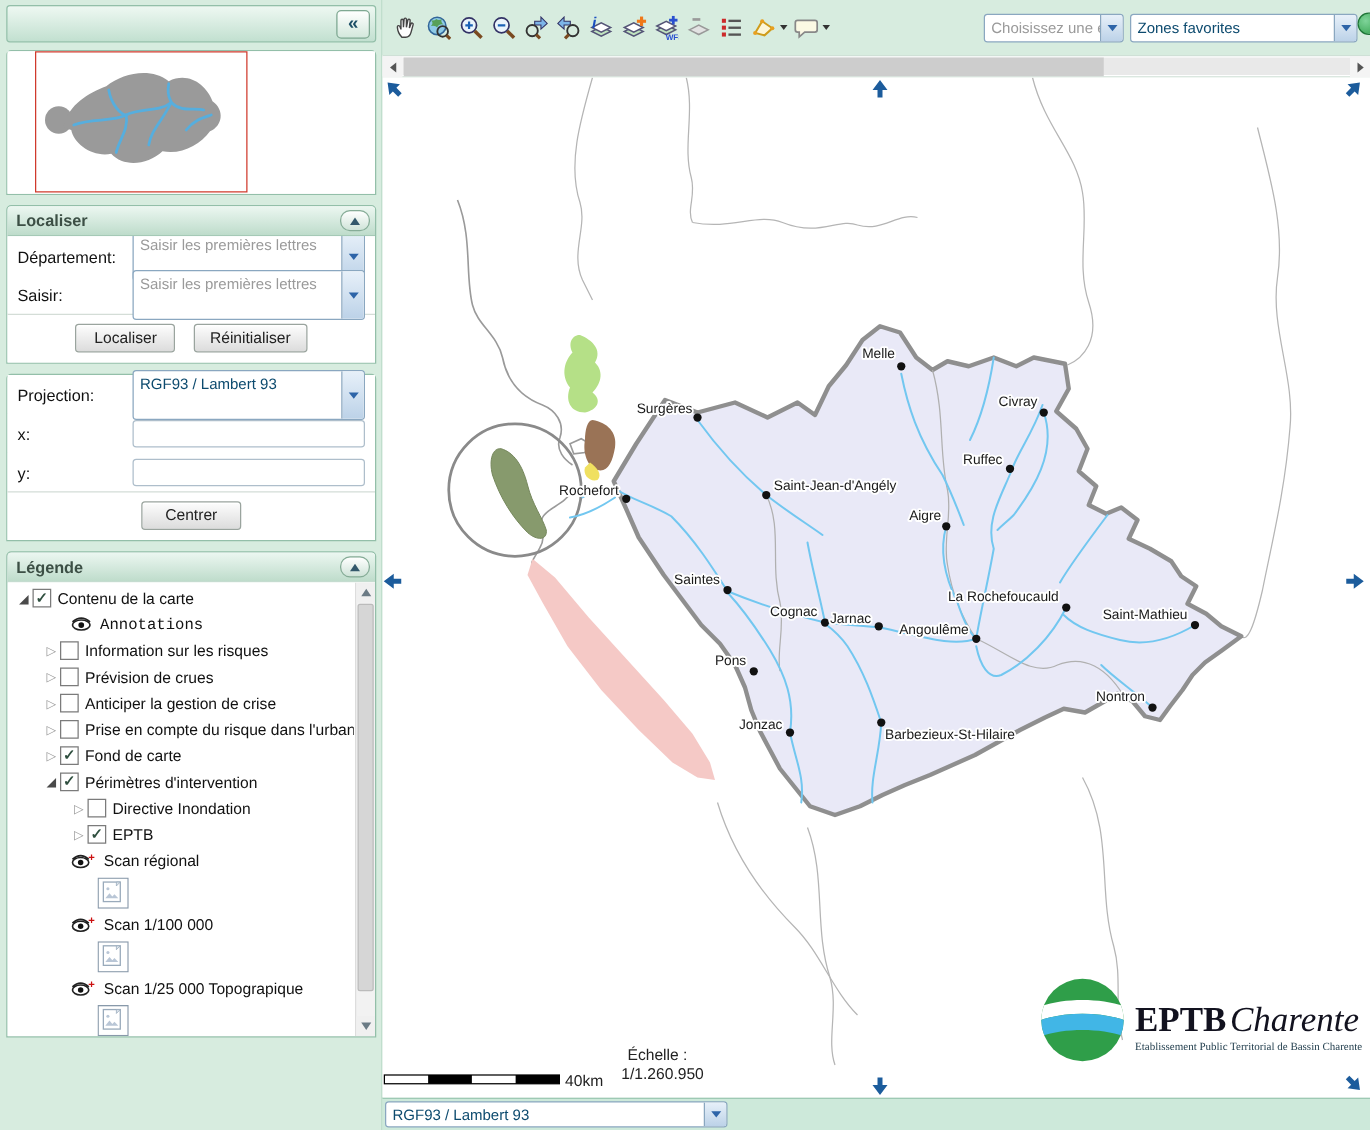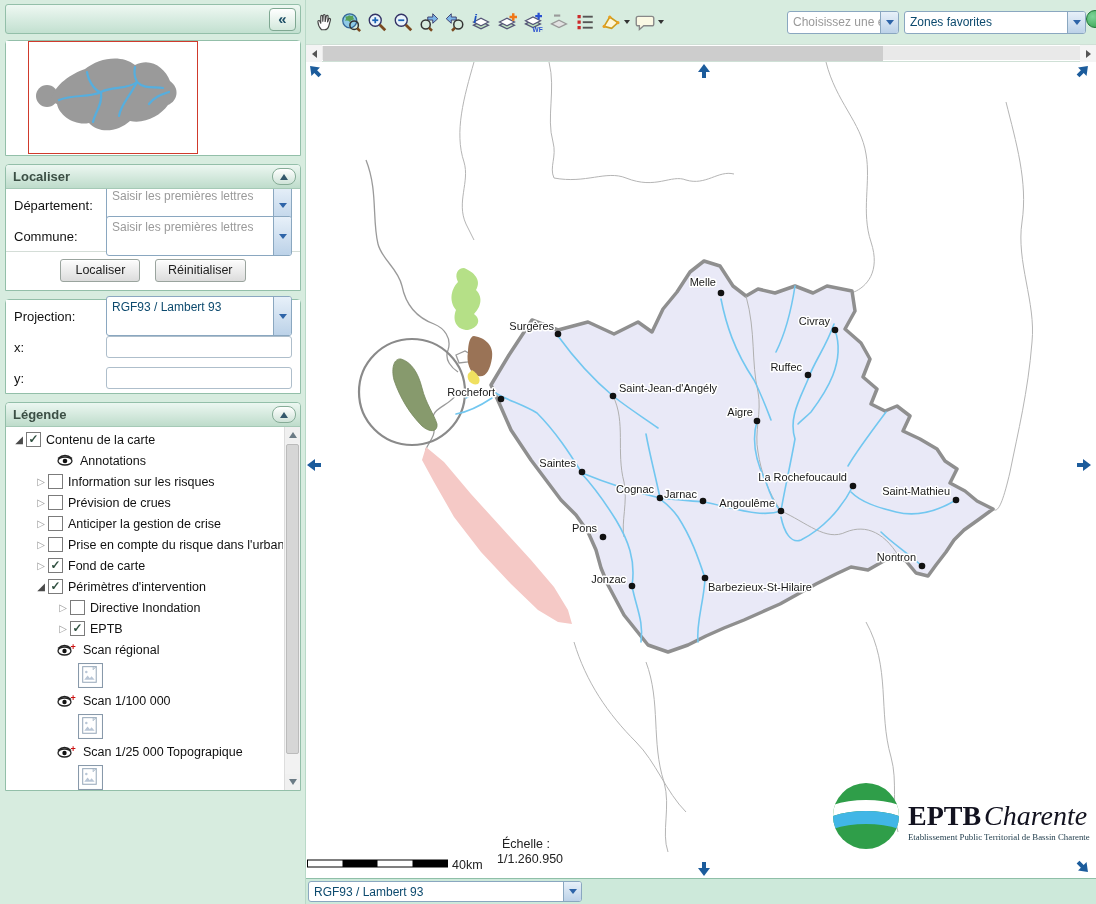--- a/index.html
+++ b/index.html
@@ -119,21 +119,21 @@
       <div class="form-row">
         <span class="lbl">Département:</span>
         <div class="combo">
           <span class="combo-text placeholder">Saisir les premières lettres</span>
           <span class="combo-btn">
               <i></i>
             </span>
         </div>
       </div>
       <div class="form-row">
-        <span class="lbl">Commune:</span>
+        <span class="lbl">Saisir:</span>
         <div class="combo">
           <span class="combo-text placeholder">Saisir les premières lettres</span>
           <span class="combo-btn">
               <i></i>
             </span>
         </div>
       </div>
       <div class="btn-row">
         <button class="ui-btn">Localiser</button>
         <button class="ui-btn">Réinitialiser</button>
@@ -151,37 +151,40 @@
         </div>
       </div>
       <div class="form-row">
         <span class="lbl">x:</span>
         <input class="text-input" type="text" value="" style="">
       </div>
       <div class="form-row">
         <span class="lbl">y:</span>
         <input class="text-input" type="text" value="" style="">
       </div>
+      <div class="btn-row">
+        <button class="ui-btn">Centrer</button>
+      </div>
     </div>
 
     <div class="panel legende-panel">
       <div class="panel-header">
         <span>Légende</span>
         <div class="panel-toggle">
             <i></i>
           </div>
       </div>
       <div class="legende-body">
         <div class="tree" id="legend-tree">
             <div class="tree-row" style="padding-left: 6px;">
               <span class="tree-expander open">◢</span>
               <span class="tree-checkbox checked">✓</span>
               <span class="tree-label">Contenu de la carte</span>
             </div>
-            <div class="tree-row" style="padding-left: 50px;">
+            <div class="tree-row" style="padding-left: 50px; font-family: Liberation Mono, monospace;">
               <span class="tree-icon">
                 <svg viewBox="0 0 18 13" width="18" height="13">
                   <path d="M2 4.5 Q9 -1.5 16 4.5" fill="none" stroke="#222" stroke-width="1.5"></path>
                   <ellipse cx="9" cy="7" rx="7" ry="4" fill="#fff" stroke="#222" stroke-width="1.3"></ellipse>
                   <circle cx="9" cy="7" r="2.3" fill="#111"></circle>
                 </svg>
               </span>
               <span class="tree-label">Annotations</span>
             </div>
             <div class="tree-row" style="padding-left: 28px;">

